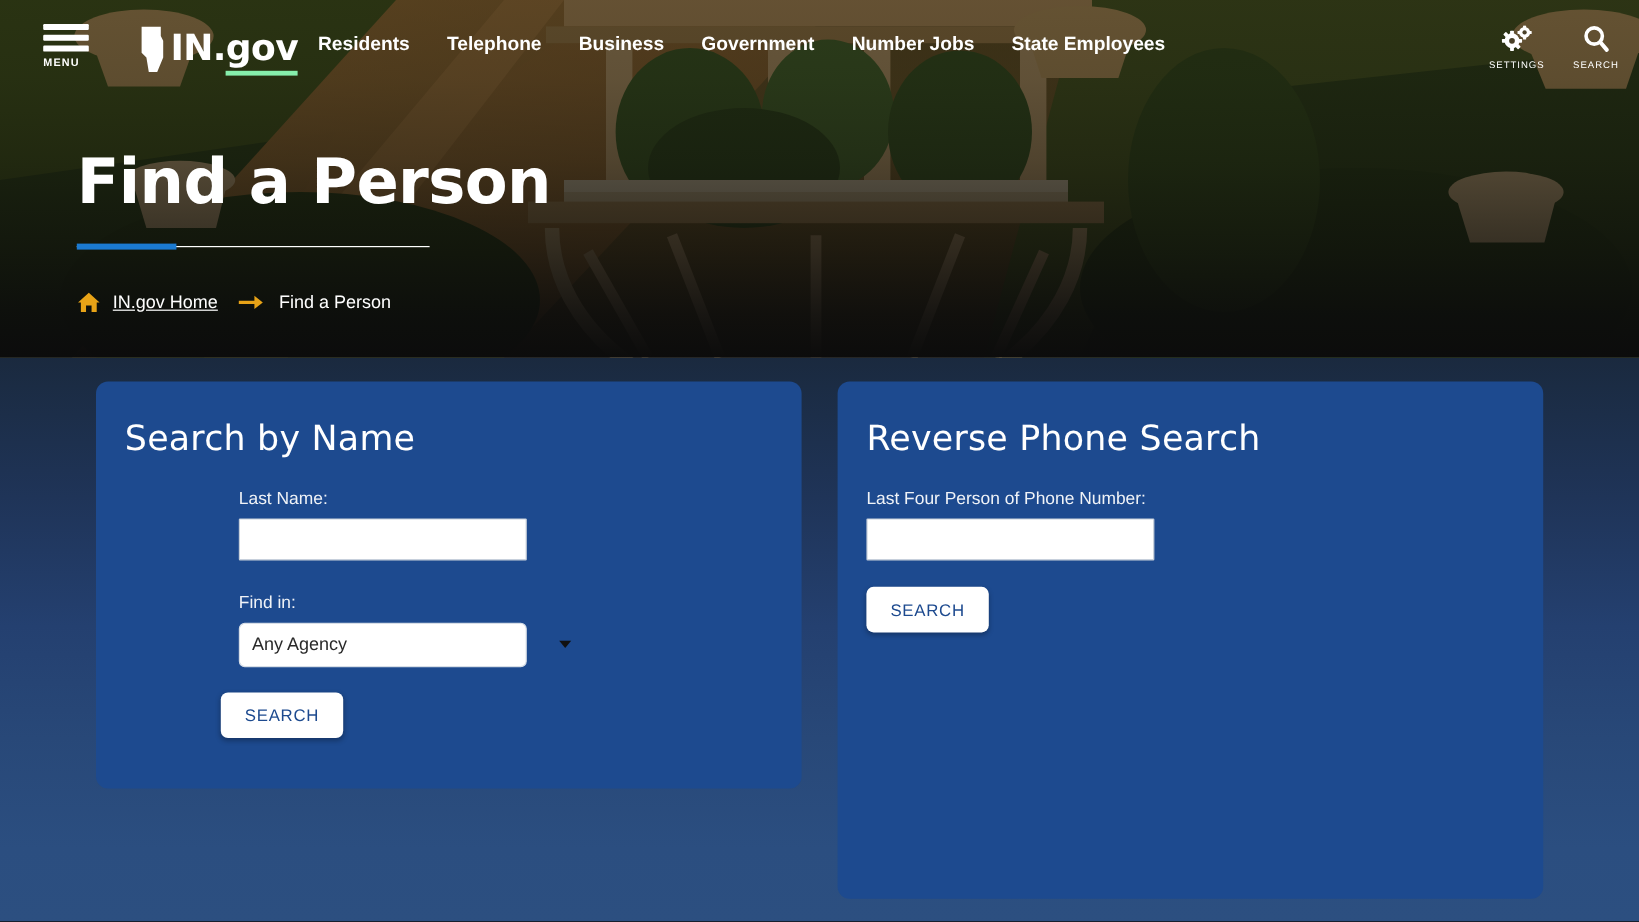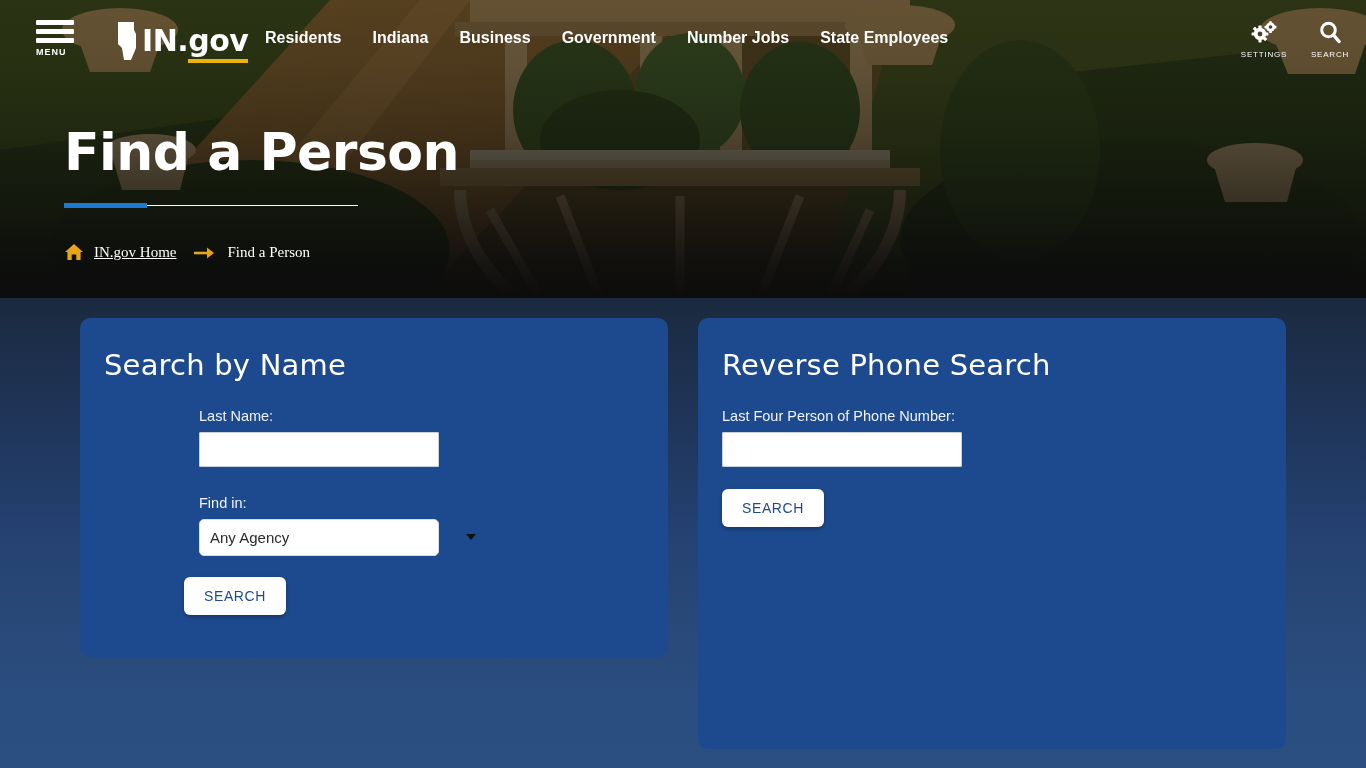--- a/index.html
+++ b/index.html
@@ -86,21 +86,21 @@
     cursor: pointer;
   }
   .logo-state { width: 22px; height: 38px; }
   .logo-text {
     color: #fff; font-size: 30px; font-weight: bold;
     letter-spacing: -0.5px; line-height: 1;
     font-family: "DejaVu Sans", sans-serif;
   }
   .logo-text .dot { color: #fff; }
   .logo-text .gov {
-    border-bottom: 4px solid #eab308; padding-bottom: 1px;
+    border-bottom: 4px solid #86efac; padding-bottom: 1px;
   }
 
   .mainnav {
     position: absolute; left: 265px; top: 29px;
     display: flex; gap: 0;
   }
   .mainnav a {
     color: #fff; font-size: 16px; font-weight: bold;
     text-decoration: none; padding: 0 0; margin-right: 31px;
     white-space: nowrap;
@@ -136,22 +136,22 @@
     position: absolute; left: 0; top: 2px;
     width: 294px; height: 1.5px; background: #ffffff;
   }
   .title-rule .blue {
     position: absolute; left: 0; top: 0;
     width: 83px; height: 5px; background: #1b7ad1;
   }
 
   .breadcrumb {
     position: absolute; left: 64px; top: 243px; z-index: 6;
-    display: flex; align-items: flex-end; gap: 0;
-    font-size: 15px; color: #ffffff; font-family: Liberation Serif, serif;
+    display: flex; align-items: center; gap: 0;
+    font-size: 15px; color: #ffffff;
   }
   .bc-home-icon { width: 20px; height: 18px; margin-right: 10px; }
   .bc-link {
     color: #ffffff; text-decoration: underline;
     font-size: 15px; margin-right: 16px;
   }
   .bc-arrow { width: 22px; height: 16px; margin-right: 13px; }
   .bc-current { color: #ffffff; font-size: 15px; }
 
   
@@ -334,21 +334,21 @@
 
   <div class="logo">
     <svg class="logo-state" viewBox="0 0 22 38">
       <path d="M2,0 L18,0 L18,8 L20,12 L20,26 L15,38 L8,38 L6,26 L2,22 Z" fill="#ffffff"></path>
     </svg>
     <div class="logo-text"><span>IN</span><span class="dot">.</span><span class="gov">gov</span></div>
   </div>
 
   <nav class="mainnav">
     <a href="#">Residents</a>
-    <a href="#">Indiana</a>
+    <a href="#">Telephone</a>
     <a href="#">Business</a>
     <a href="#">Government</a>
     <a href="#">Number Jobs</a>
     <a href="#">State Employees</a>
   </nav>
 
   <div class="util">
     <div class="util-item util-settings">
       <div class="util-icon">
         <svg width="26" height="22" viewBox="0 0 26 22">

